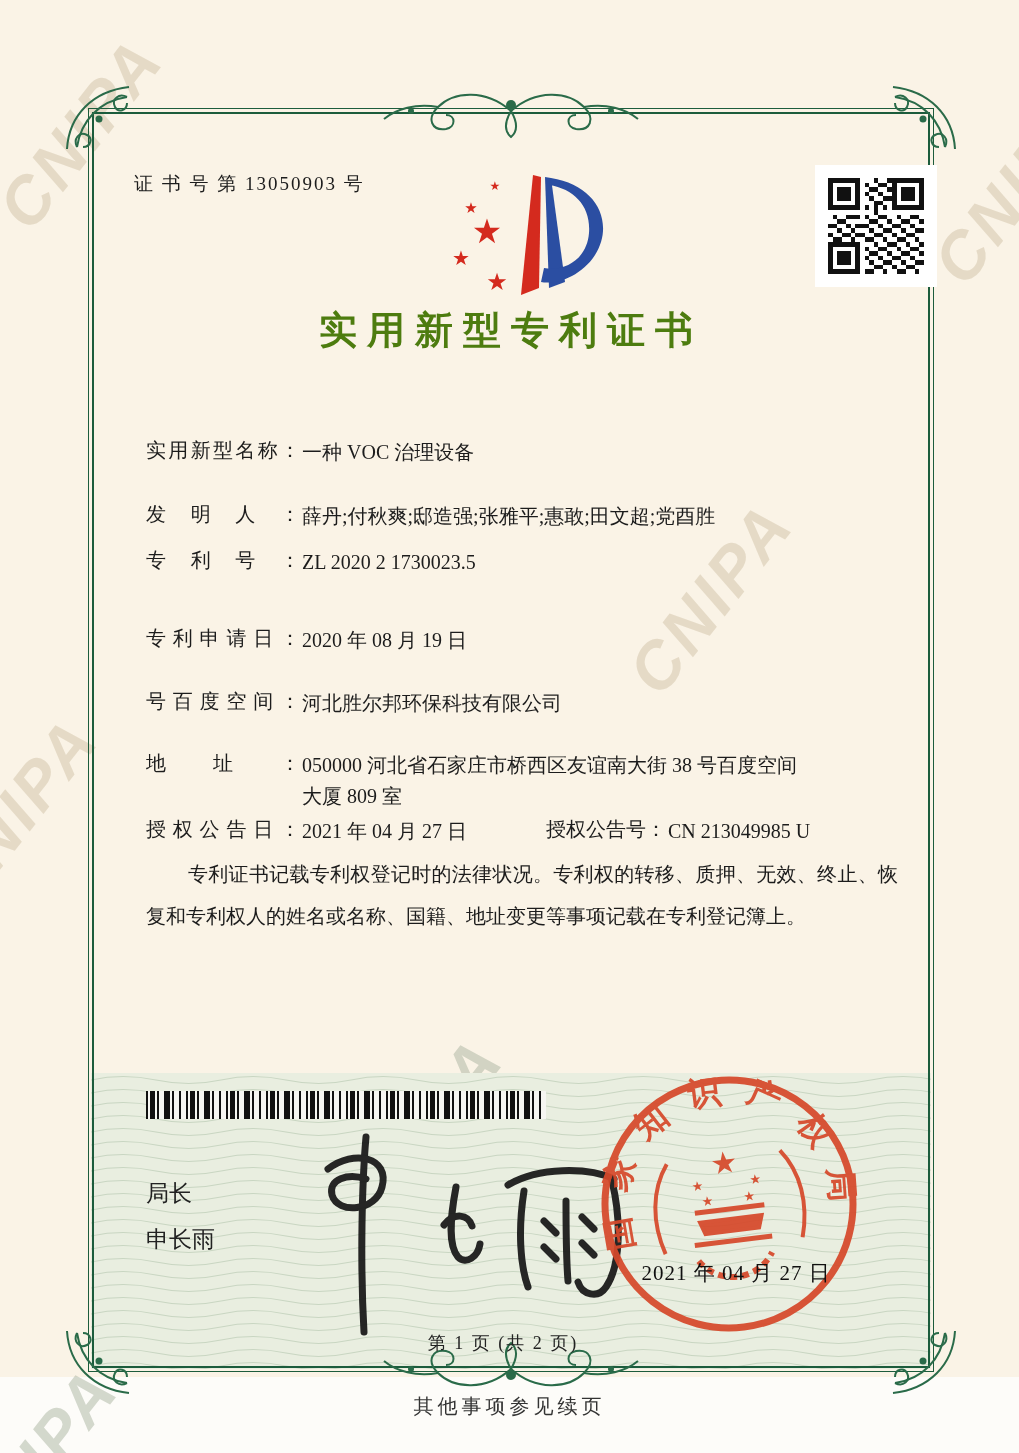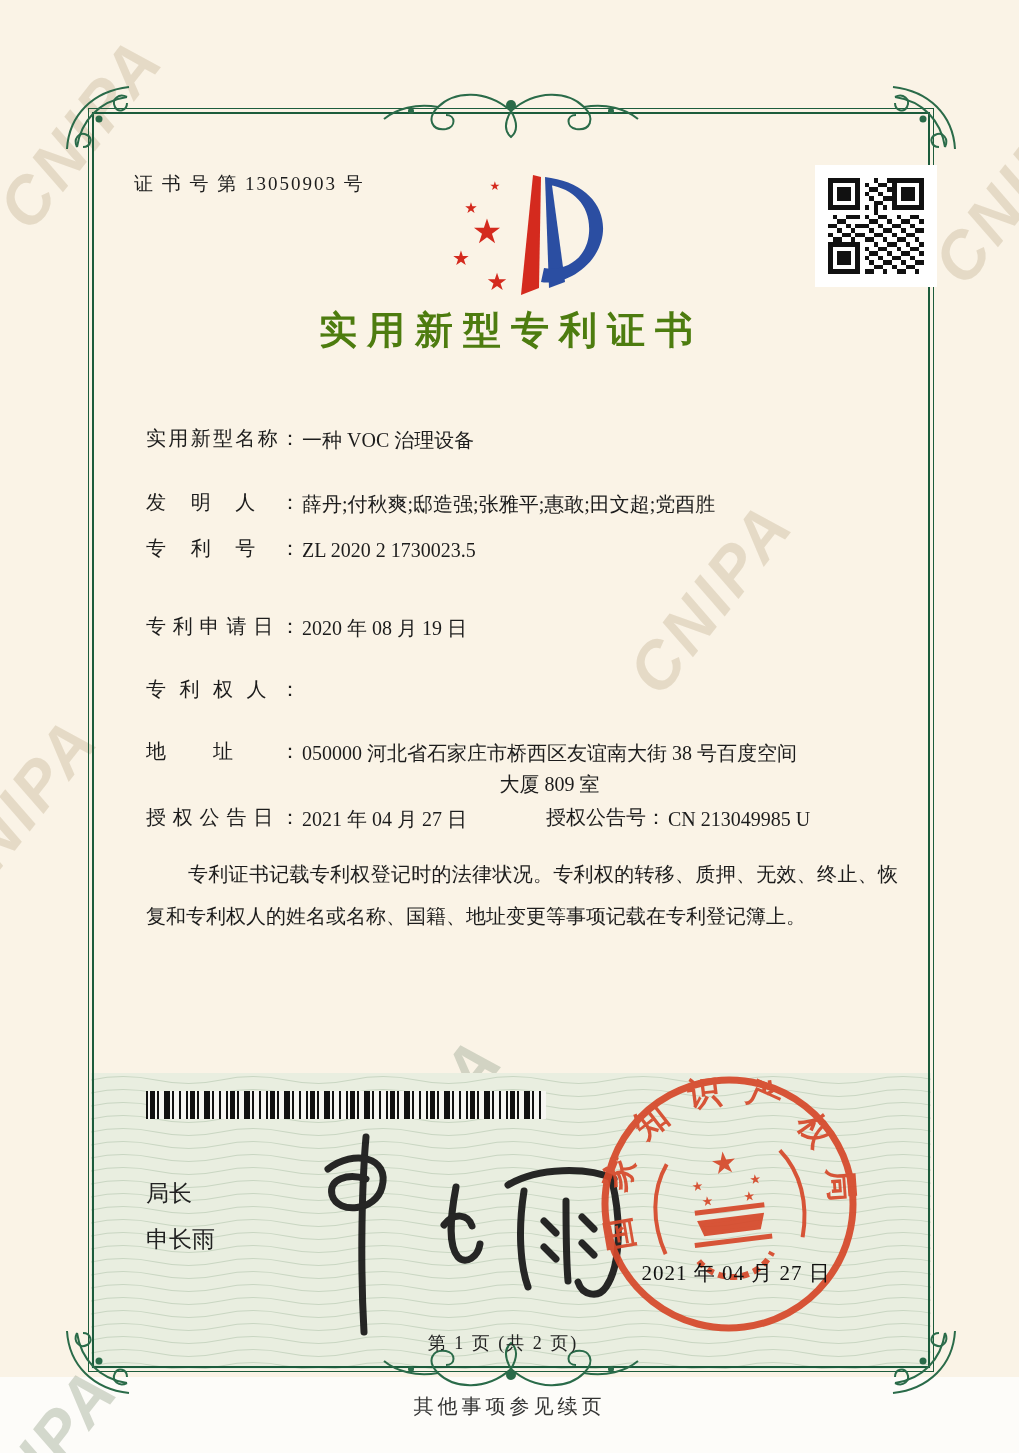--- a/index.html
+++ b/index.html
@@ -37,23 +37,23 @@
 
   .logo{position:absolute;left:348px;top:56px;width:180px;height:140px;}
 
   .qr-box{position:absolute;left:726px;top:56px;width:122px;height:122px;background:#fff;
           display:flex;align-items:center;justify-content:center;}
 
   .title{position:absolute;left:0;right:0;top:196px;text-align:center;
          font-size:38px;font-weight:700;letter-spacing:10px;color:#4d7c0f;}
 
   .fields{position:absolute;left:57px;top:316px;width:755px;font-size:20px;}
-  .frow{display:flex;align-items:flex-start;margin-bottom:0;position:relative;}
+  .frow{display:flex;align-items:flex-start;margin-bottom:0;position:relative;margin-top:12px;}
   .jlabel{display:inline-block;width:154px;flex:0 0 154px;text-align:justify;text-align-last:justify;}
-  .fvalue{display:inline-block;margin-left:2px;white-space:pre-line;line-height:31px;text-align:center;}
+  .fvalue{display:inline-block;margin-left:2px;white-space:pre-line;line-height:31px;}
   .r-name{position:absolute;top:0;}
   .r-inventors{position:absolute;top:64px;}
   .r-patno{position:absolute;top:110px;}
   .r-appdate{position:absolute;top:188px;}
   .r-patentee{position:absolute;top:251px;}
   .r-address{position:absolute;top:313px;width:755px;}
   .r-grant{position:absolute;top:379px;width:755px;}
   .grant2{position:absolute;left:400px;top:0;display:flex;}
 
   .paras{position:absolute;left:57px;top:744px;width:752px;font-size:20px;text-align:justify;}
@@ -418,21 +418,22 @@
         </div>
         <div class="frow r-patno">
           <span class="jlabel">专利号：</span>
           <span class="fvalue">ZL 2020 2 1730023.5</span>
         </div>
         <div class="frow r-appdate">
           <span class="jlabel">专利申请日：</span>
           <span class="fvalue">2020 年 08 月 19 日</span>
         </div>
         <div class="frow r-patentee">
-          <span class="jlabel">专利权人：</span>
+          <span class="jlabel">号百度空间：</span>
+          <span class="fvalue">河北胜尔邦环保科技有限公司</span>
         </div>
         <div class="frow r-address">
           <span class="jlabel">地址：</span>
           <span class="fvalue" style="max-width:580px;">050000 河北省石家庄市桥西区友谊南大街 38 号百度空间
 大厦 809 室</span>
         </div>
         <div class="frow r-grant">
           <span class="jlabel">授权公告日：</span>
           <span class="fvalue">2021 年 04 月 27 日</span>
           <span class="grant2">

